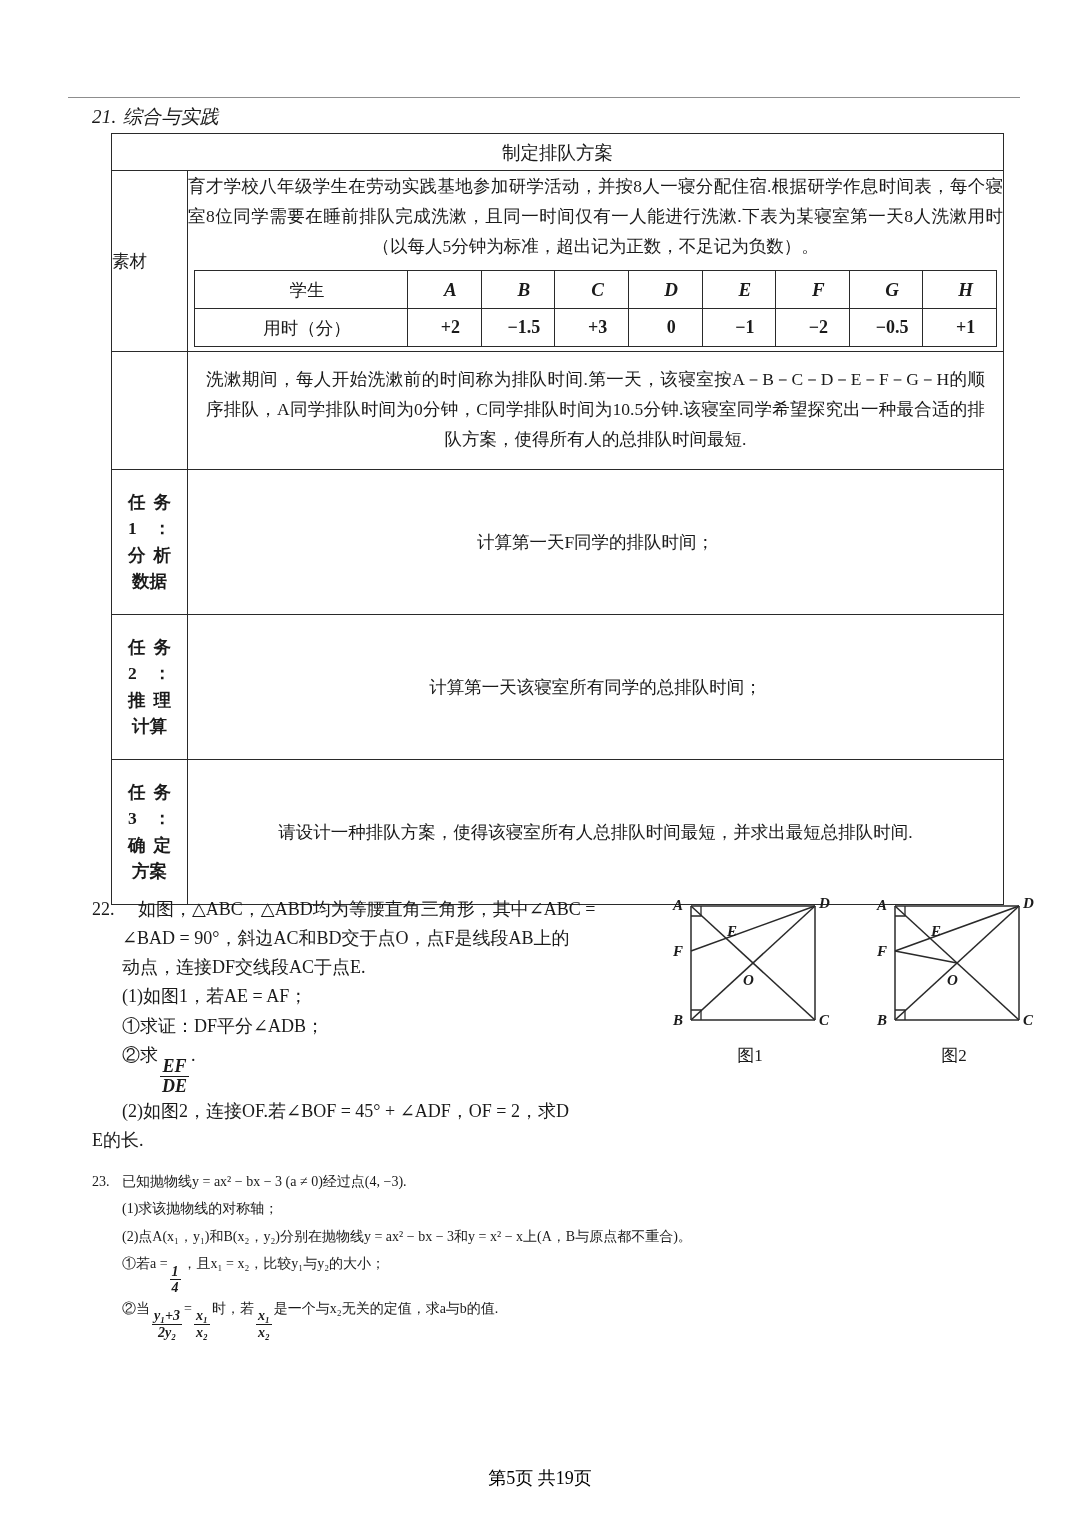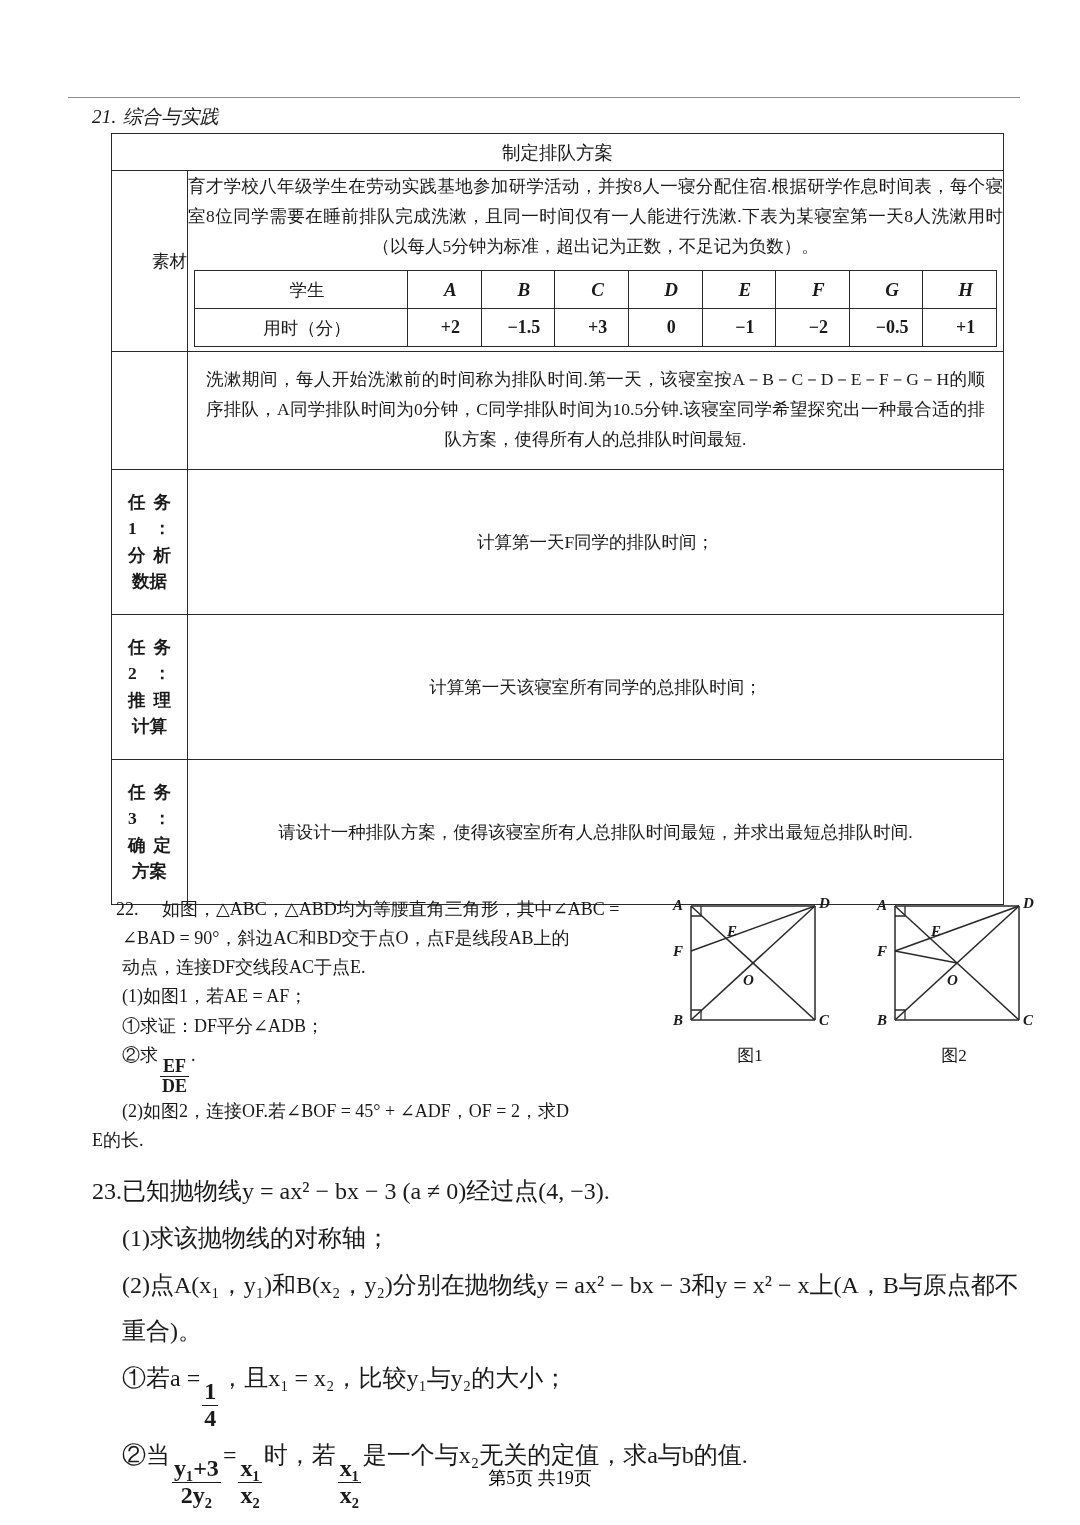--- a/index.html
+++ b/index.html
@@ -56,21 +56,21 @@
     padding: 0;
     vertical-align: middle;
   }
   .title-cell {
     text-align: center;
     height: 36px;
     font-size: 18.5px;
   }
   .label-cell {
     width: 76px;
-    text-align: right;
+    text-align: left;
     font-size: 17.5px;
     line-height: 1.5;
     padding: 4px 14px;
     word-break: break-all;
   }
   .label-cell.task {
     font-weight: bold;
     text-align: justify;
     text-align-last: center;
     padding: 6px 16px;
@@ -125,29 +125,30 @@
   
   .q22 {
     position: absolute;
     left: 92px;
     top: 895px;
     width: 560px;
     font-size: 18px;
     line-height: 1.62;
   }
   .q22 .lead { display: flex; }
-  .q22 .idx { width: 30px; flex: none; margin-left: 24px; }
+  .q22 .idx { width: 30px; flex: none; }
   .q22 .txt { flex: 1; text-align: justify; margin-left: 16px; }
   .q22 .ln { margin-left: 30px; }
 
   .frac {
     display: inline-flex;
     flex-direction: column;
     vertical-align: -0.62em;
     text-align: center;
+    font-style: italic;
     font-weight: bold;
     line-height: 1.08;
     margin: 0 2px;
   }
   .frac .num { border-bottom: 1.4px solid #1a1a1a; padding: 0 2px; }
   .frac .den { padding: 0 2px; }
   .frac.up { vertical-align: -0.55em; }
 
   .figs {
     position: absolute;
@@ -157,21 +158,21 @@
   }
   .fig { display: inline-block; width: 200px; text-align: center; }
   .fig-cap { font-size: 17px; margin-top: 2px; }
 
   
   .q23 {
     position: absolute;
     left: 92px;
     top: 1168px;
     width: 930px;
-    font-size: 24px;
+    font-size: 14px;
     line-height: 1.95;
   }
   .q23 .lead { display: flex; }
   .q23 .idx { width: 30px; flex: none; }
   .q23 .ln { margin-left: 30px; }
 
   
   .footer {
     position: absolute;
     left: 0;

